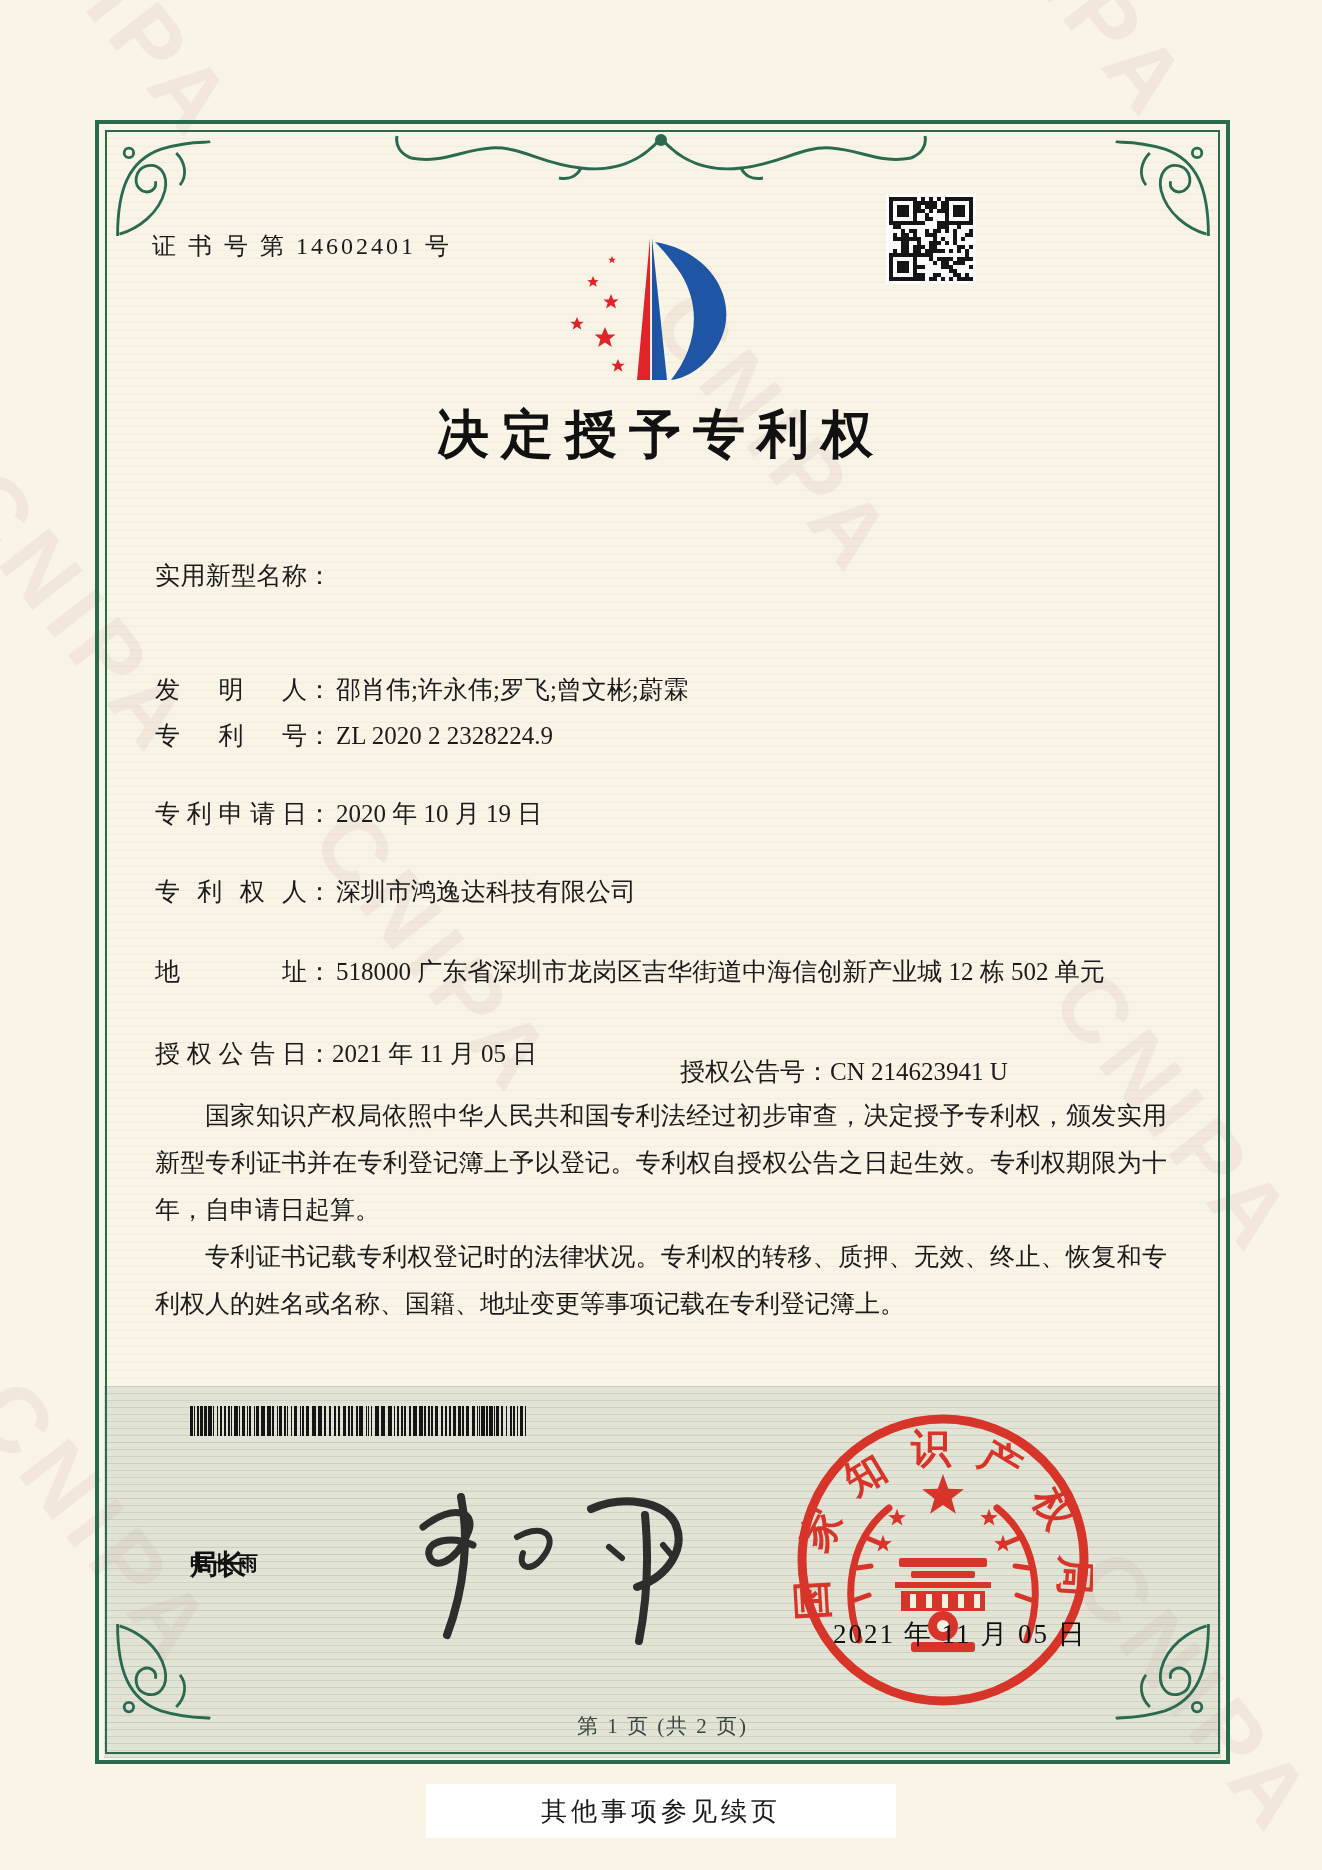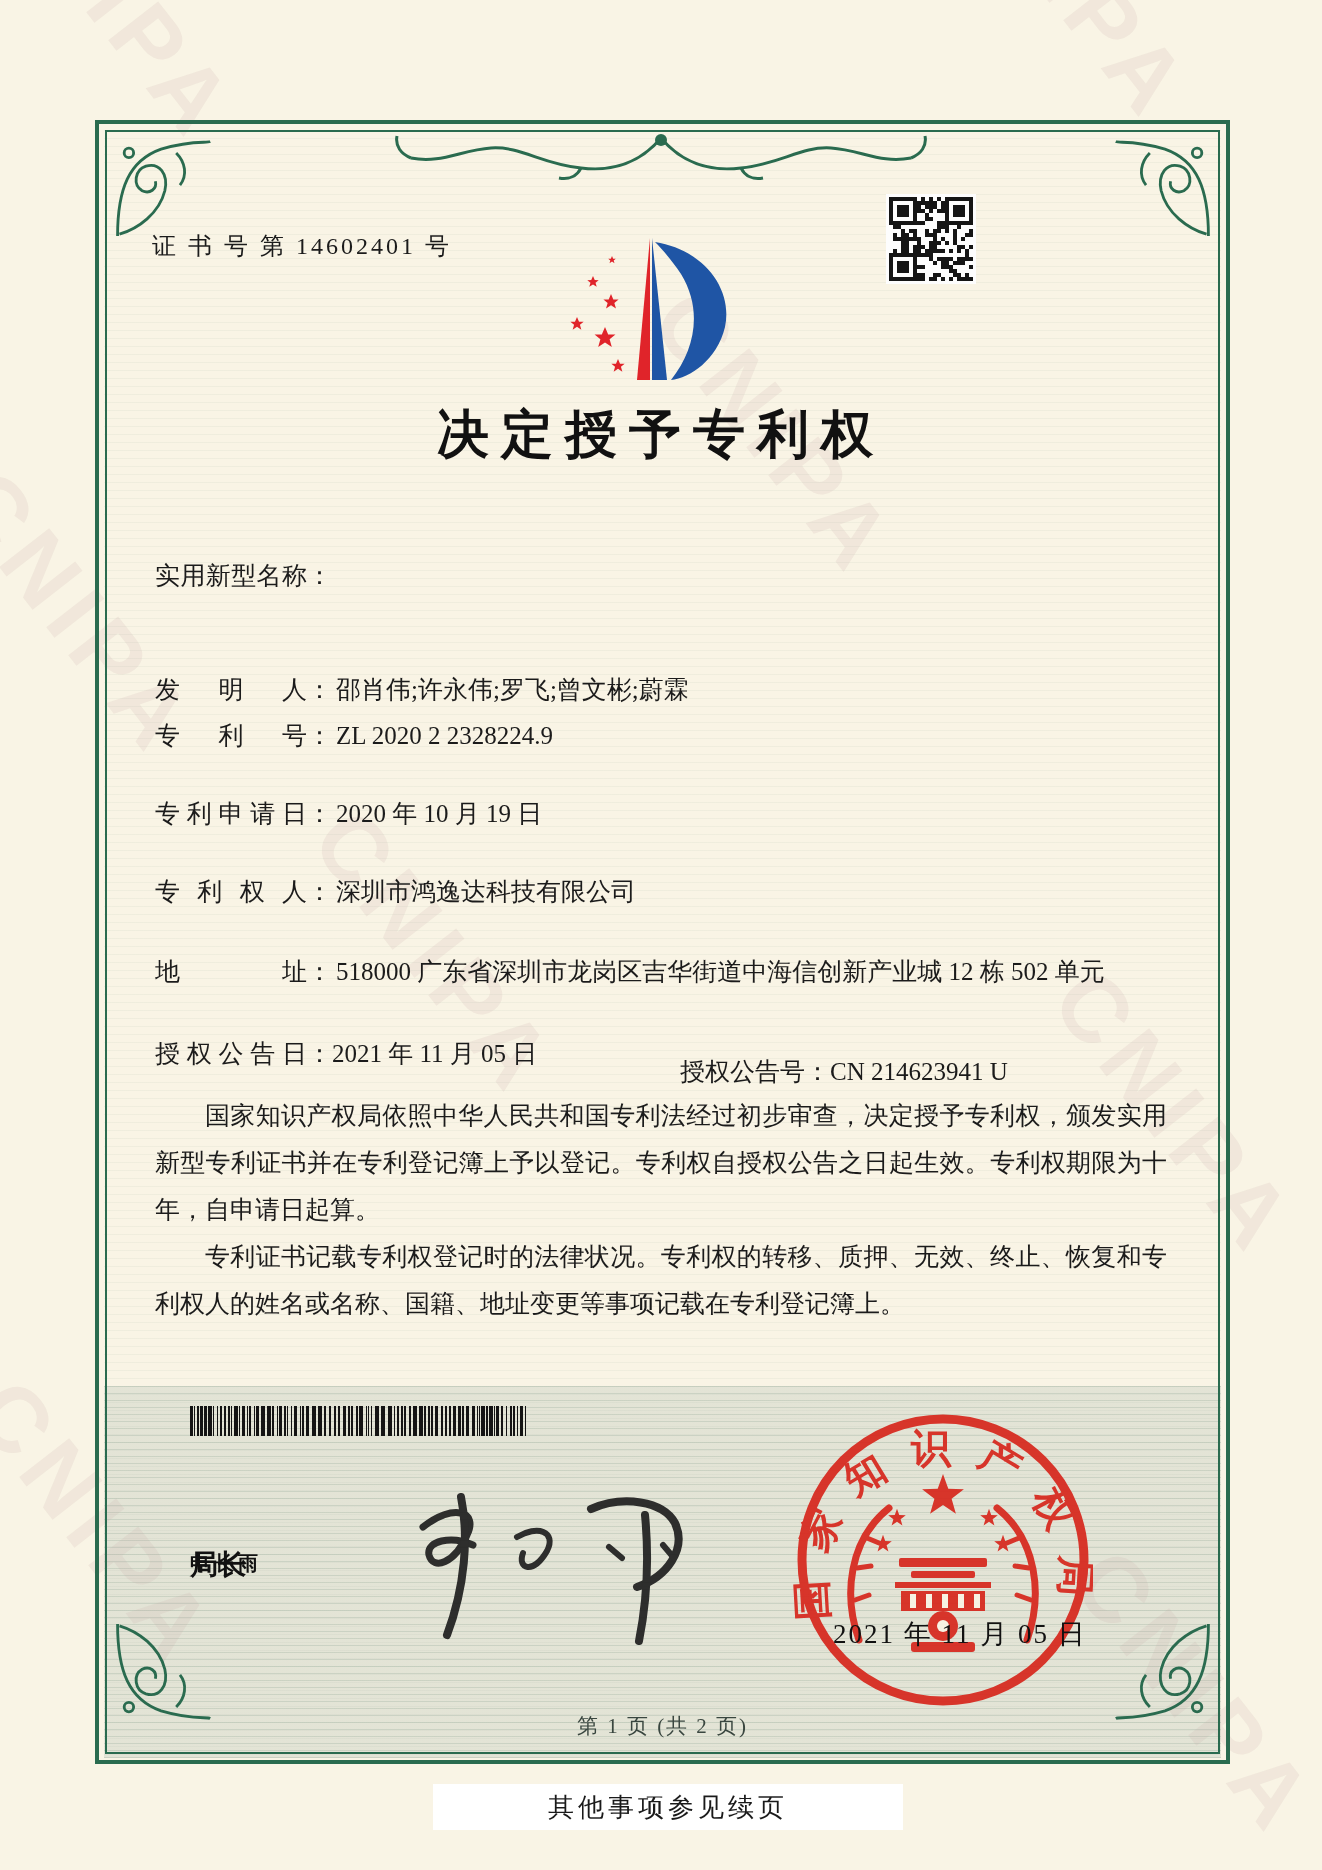--- a/index.html
+++ b/index.html
@@ -59,23 +59,23 @@
   .barcode i{display:block;background:#141414;height:100%;flex:none;}
   .director-label{position:absolute;left:190px;top:1516px;z-index:4;
     font-family:"Liberation Sans","DejaVu Sans",sans-serif;font-weight:700;font-size:28px;color:#111;margin-top:30px;}
   .director-name{position:absolute;left:190px;top:1550px;z-index:4;
     font-family:"Liberation Sans","DejaVu Sans",sans-serif;font-weight:700;font-size:20px;color:#111;letter-spacing:4px;}
   .signature{position:absolute;left:395px;top:1475px;z-index:6;}
   .seal{position:absolute;left:793px;top:1410px;z-index:5;opacity:.93;}
   .seal-date{position:absolute;left:833px;top:1616px;z-index:6;font-size:27px;letter-spacing:2px;color:#111;}
   .page-info{position:absolute;left:95px;top:1712px;width:1135px;text-align:center;z-index:4;
     font-size:21px;letter-spacing:2px;color:#39463f;}
-  .note-band{position:absolute;left:426px;top:1784px;width:470px;height:46px;z-index:4;
+  .note-band{position:absolute;left:426px;top:1784px;width:470px;height:54px;z-index:4;
     background:#ffffff;display:flex;align-items:center;justify-content:center;
-    font-size:26px;letter-spacing:4px;color:#1a1a1a;margin-left:7px;}
+    font-size:26px;letter-spacing:4px;color:#1a1a1a;}
 </style>
 </head>
 <body>
 
 <div class="page">
 
   <div class="lines-all"></div>
   <div class="lines-bottom"></div>
 
   <div class="wm wm1">CNIPA</div>

